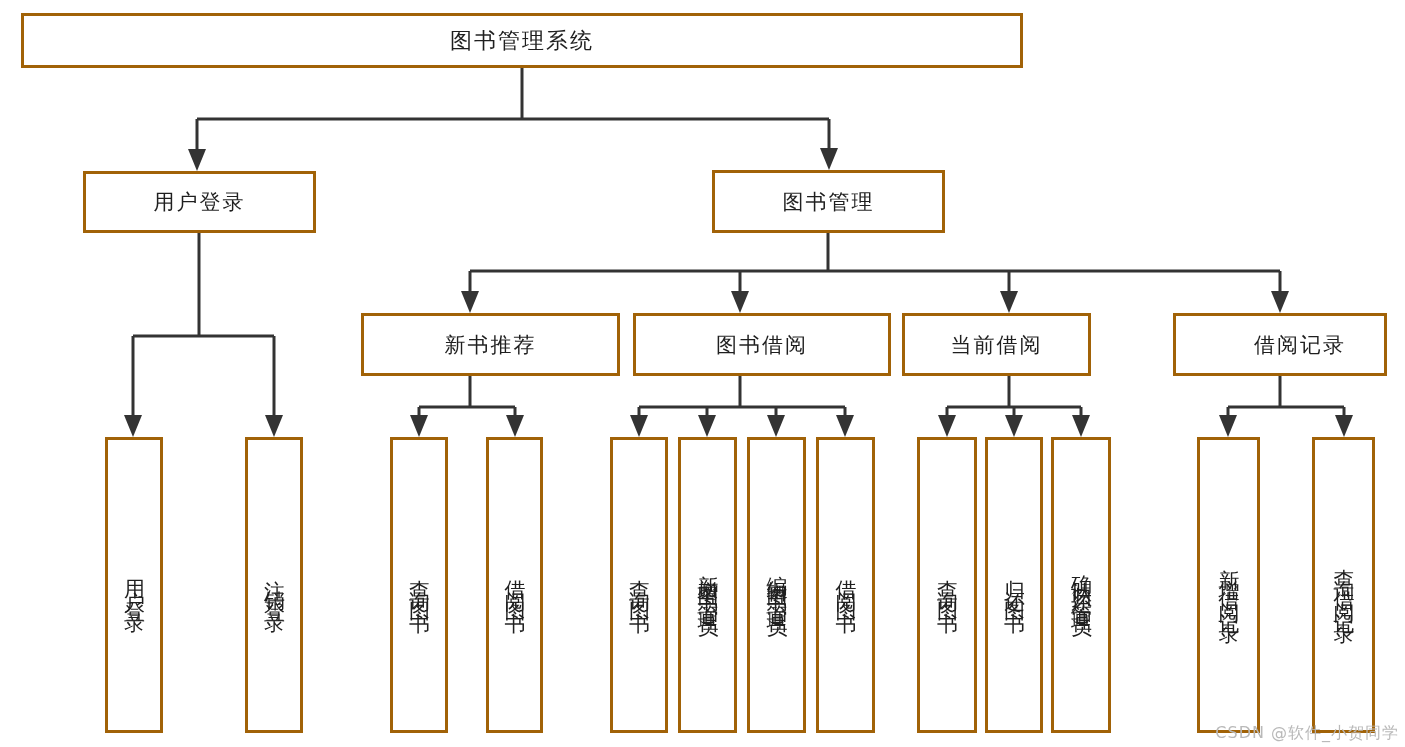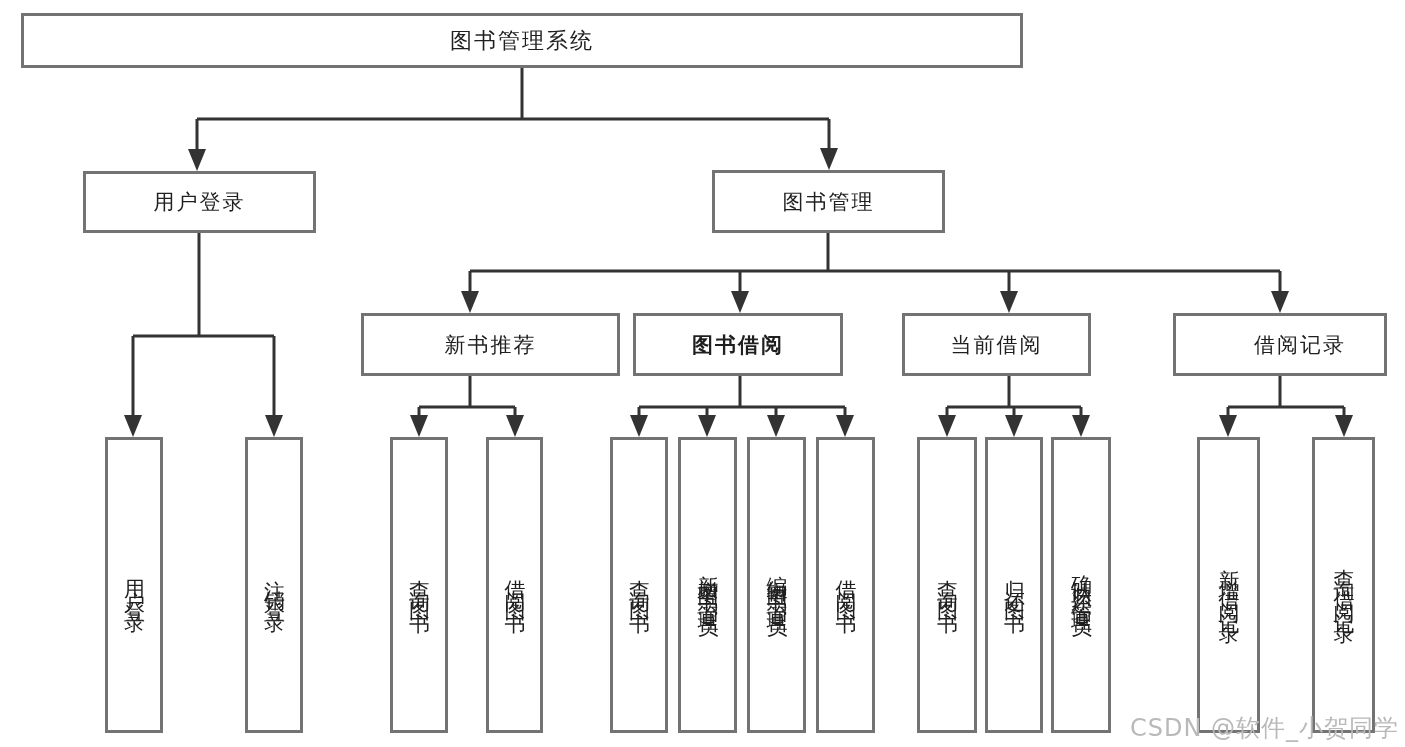--- a/index.html
+++ b/index.html
@@ -11,21 +11,21 @@
     color: #1f1f1f;
   }
   .stage { position: absolute; left: 0; top: 0; width: 1405px; height: 747px; }
   svg.wires { position: absolute; left: 0; top: 0; display: block; }
   svg.wires line { stroke: #333333; stroke-width: 3; }
   svg.wires polygon { fill: #333333; }
 
   .node {
     position: absolute;
     background: #ffffff;
-    border: 3px solid #737373;
+    border: 3px solid #a16207;
     display: flex; align-items: center; justify-content: center;
     text-align: center;
   }
   .h-node { font-size: 21px; letter-spacing: 2px; white-space: nowrap; }
   .h-node.root { font-size: 22px; }
   .v-node .vtxt {
     writing-mode: vertical-rl;
     text-orientation: mixed;
     font-size: 21px;
     line-height: 1.0;
@@ -34,21 +34,21 @@
   }
   .v-node .vtxt.long { letter-spacing: 6px; }
 
   
   .n-root            { left: 21px;   top: 13px;  width: 1002px; height: 55px; }
   
   .n-user-login      { left: 83px;   top: 171px; width: 233px;  height: 62px; }
   .n-book-mgmt       { left: 712px;  top: 170px; width: 233px;  height: 63px; }
   
   .n-new-book-rec    { left: 361px;  top: 313px; width: 259px;  height: 63px; }
-  .n-book-borrow     { left: 633px;  top: 313px; width: 210px;  height: 63px; font-weight: bold; }
+  .n-book-borrow     { left: 633px;  top: 313px; width: 258px;  height: 63px; }
   .n-current-borrow  { left: 902px;  top: 313px; width: 189px;  height: 63px; }
   .n-borrow-records  { left: 1173px; top: 313px; width: 214px;  height: 63px; padding-left: 40px; }
   
   .v-node            { top: 437px; height: 296px; }
   .n-ul-login        { left: 105px;  width: 58px; }
   .n-ul-logout       { left: 245px;  width: 58px; }
   .n-nbr-query       { left: 390px;  width: 58px; }
   .n-nbr-borrow      { left: 486px;  width: 57px; }
   .n-bb-query        { left: 610px;  width: 58px; }
   .n-bb-add          { left: 678px;  width: 59px; }
@@ -56,21 +56,21 @@
   .n-bb-borrow       { left: 816px;  width: 59px; }
   .n-cb-query        { left: 917px;  width: 60px; }
   .n-cb-return       { left: 985px;  width: 58px; }
   .n-cb-confirm      { left: 1051px; width: 60px; }
   .n-br-add          { left: 1197px; width: 63px; }
   .n-br-query        { left: 1312px; width: 63px; }
 
   .watermark {
     position: absolute;
     right: 6px; bottom: 3px;
-    font-size: 24px;
+    font-size: 16px;
     color: #b9b9b9;
     letter-spacing: 1px;
     white-space: nowrap;
   }
 </style>
 </head>
 <body>
 
 <div class="stage">
 

